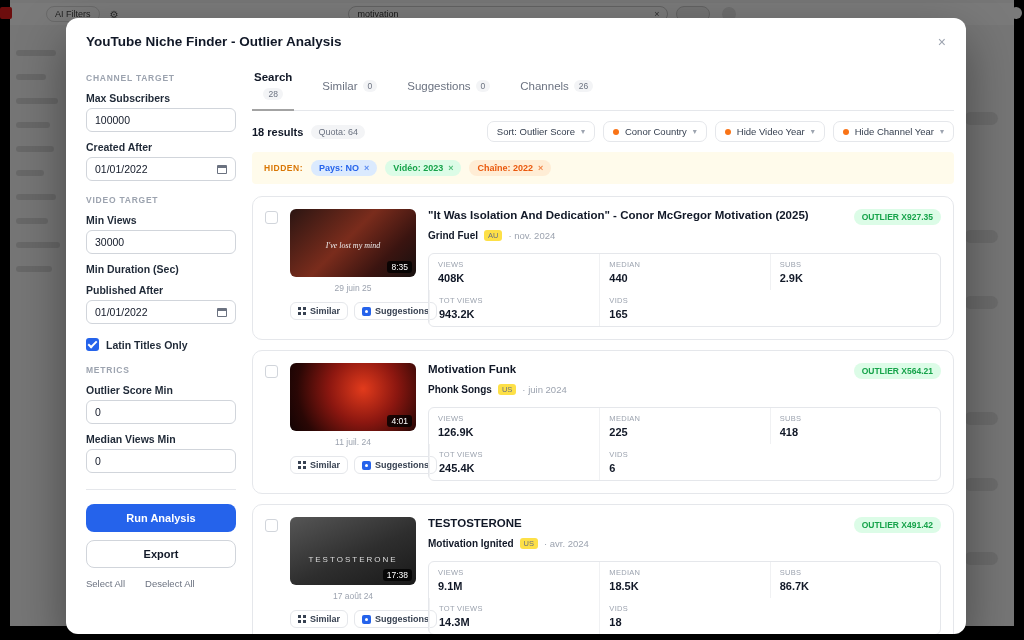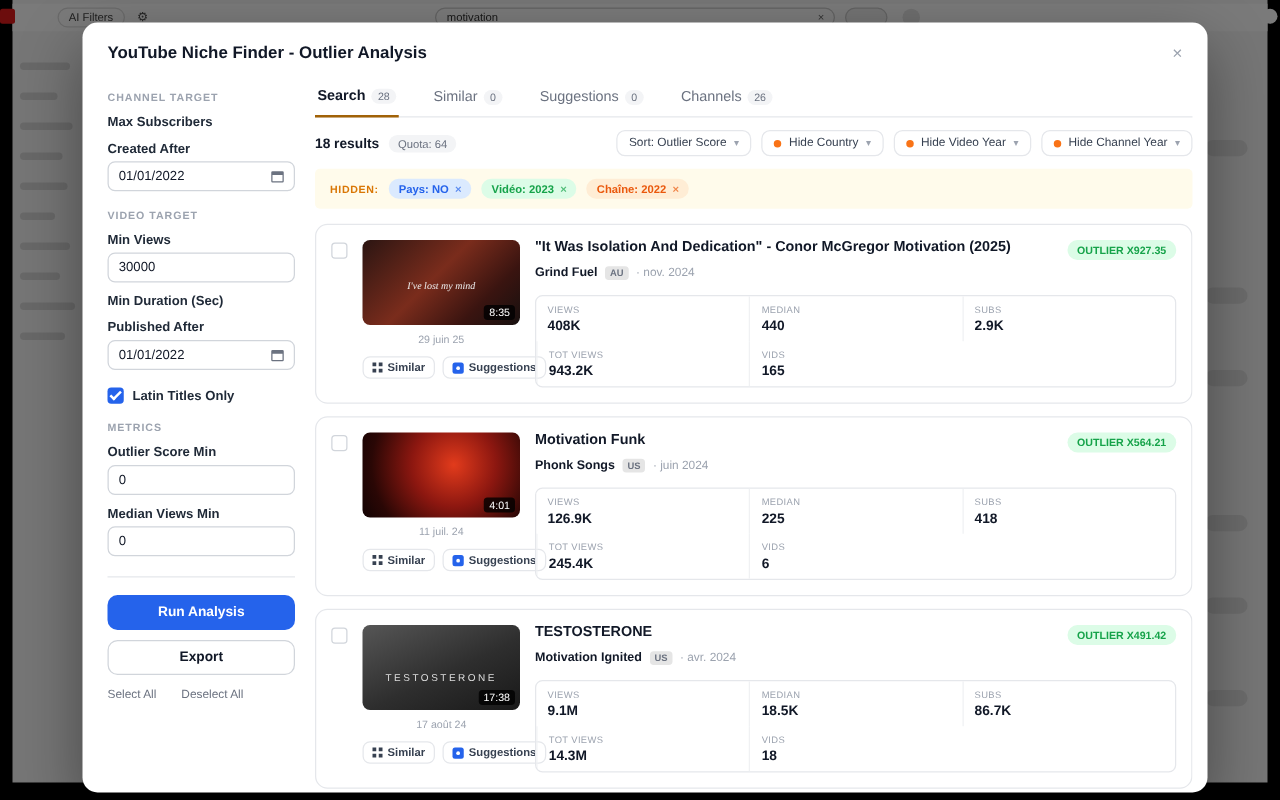--- a/index.html
+++ b/index.html
@@ -44,21 +44,21 @@
   .sb-footer { border-top:1px solid #e5e7eb; margin-top:16px; padding-top:14px; }
   .btn-run { width:100%; background:#2563eb; color:#fff; border:none; border-radius:8px; padding:8px 0; font-size:11px; font-weight:bold; font-family:"Liberation Sans",sans-serif; cursor:pointer; }
   .btn-export { width:100%; background:#fff; color:#111827; border:1px solid #d1d5db; border-radius:8px; padding:7px 0; font-size:11px; font-weight:600; font-family:"Liberation Sans",sans-serif; margin-top:8px; cursor:pointer; }
   .sel-row { display:flex; gap:20px; margin-top:10px; }
   .sel-link { font-size:9.5px; color:#6b7280; cursor:pointer; }
 
   
   .main { flex:1; display:flex; flex-direction:column; min-width:0; padding-right:12px; }
   .tabs { display:flex; gap:26px; border-bottom:1px solid #e5e7eb; padding-top:8px; }
   .tab { display:flex; align-items:center; gap:5px; font-size:11.5px; color:#6b7280; padding:4px 2px 9px; cursor:pointer; }
-  .tab.active { color:#111827; font-weight:bold; border-bottom:2px solid #a16207; margin-bottom:-1px; }
+  .tab.active { color:#111827; font-weight:bold; border-bottom:2px solid #a3a3a3; margin-bottom:-1px;flex-direction:column; }
   .tab-count { background:#f3f4f6; color:#6b7280; font-size:8.5px; border-radius:8px; padding:1px 5px; font-weight:normal; }
   .toolbar { display:flex; align-items:center; gap:8px; padding:10px 0; }
   .res-count { font-size:11px; font-weight:bold; color:#111827; }
   .quota { background:#f3f4f6; color:#6b7280; font-size:9px; border-radius:8px; padding:2px 7px; }
   .tb-right { margin-left:auto; display:flex; gap:8px;padding-left:44px; }
   .dd { display:flex; align-items:center; gap:6px; border:1px solid #e5e7eb; border-radius:7px; background:#fff; padding:4px 9px; font-size:9.5px; color:#374151; cursor:pointer; white-space:nowrap; }
   .dot { width:6px; height:6px; border-radius:50%; background:#f97316; flex-shrink:0; }
   .chev { color:#9ca3af; font-size:8px; }
 
   .hidden-bar { background:#fffbeb; display:flex; align-items:center; gap:8px; padding:8px 12px; border-radius:4px; }
@@ -90,21 +90,21 @@
       linear-gradient(#374151,#374151) 5px 5px/3px 3px no-repeat; }
   .bulb-ic { width:9px; height:9px; background:#2563eb; border-radius:2px; position:relative; }
   .bulb-ic::after { content:""; position:absolute; left:3px; top:3px; width:3px; height:3px; background:#fff; border-radius:50%; }
 
   .card-main { flex:1; min-width:0; }
   .title-row { display:flex; align-items:flex-start; gap:10px; }
   .v-title { font-size:11.5px; font-weight:bold; color:#111827; flex:1; cursor:pointer; }
   .outlier { background:#dcfce7; color:#16a34a; font-size:8.5px; font-weight:bold; border-radius:9px; padding:3px 8px; white-space:nowrap; flex-shrink:0; }
   .chan-row { display:flex; align-items:center; gap:6px; margin-top:5px; }
   .chan { font-size:10px; font-weight:bold; color:#111827; cursor:pointer; }
-  .country { background:#e5e5e5; color:#6b7280; font-size:7.5px; font-weight:bold; border-radius:3px; padding:1px 4px; }
+  .country { background:#fde047; color:#6b7280; font-size:7.5px; font-weight:normal; border-radius:3px; padding:1px 4px; }
   .cdate { font-size:9.5px; color:#9ca3af; }
   .stats { display:grid; grid-template-columns:repeat(3,1fr); border:1px solid #e5e7eb; border-radius:6px; margin-top:12px; overflow:hidden; }
   .stat { padding:6px 9px; border-left:1px solid #f0f1f3; }
   .stat:first-child { border-left:none; }
   .s-label { font-size:7.5px; color:#9ca3af; letter-spacing:0.04em; }
   .s-value { font-size:11px; font-weight:bold; color:#111827; margin-top:3px; }
 </style>
 </head>
 <body>
 
@@ -147,20 +147,21 @@
   <div class="m-header">
     <div class="m-title">YouTube Niche Finder - Outlier Analysis</div>
     <div class="m-close">×</div>
   </div>
   <div class="m-body">
 
     <div class="sb">
       <div class="sb-sec">CHANNEL TARGET</div>
 
       <div class="sb-label">Max Subscribers</div>
+      <input class="sb-input" value="100000" style="">
 
       <div class="sb-label">Created After</div>
       <div class="sb-date">
         <span>01/01/2022</span>
         <span class="cal-ic"></span>
       </div>
 
       <div class="sb-sec">VIDEO TARGET</div>
 
       <div class="sb-label">Min Views</div>
@@ -221,21 +222,21 @@
       <div class="toolbar">
         <span class="res-count">18 results</span>
         <span class="quota">Quota: 64</span>
         <div class="tb-right">
           <div class="dd">
             <span>Sort: Outlier Score</span>
             <span class="chev">▾</span>
           </div>
           <div class="dd">
             <span class="dot"></span>
-            <span>Hide Country</span>
+            <span>Conor Country</span>
             <span class="chev">▾</span>
           </div>
           <div class="dd">
             <span class="dot"></span>
             <span>Hide Video Year</span>
             <span class="chev">▾</span>
           </div>
           <div class="dd">
             <span class="dot"></span>
             <span>Hide Channel Year</span>

